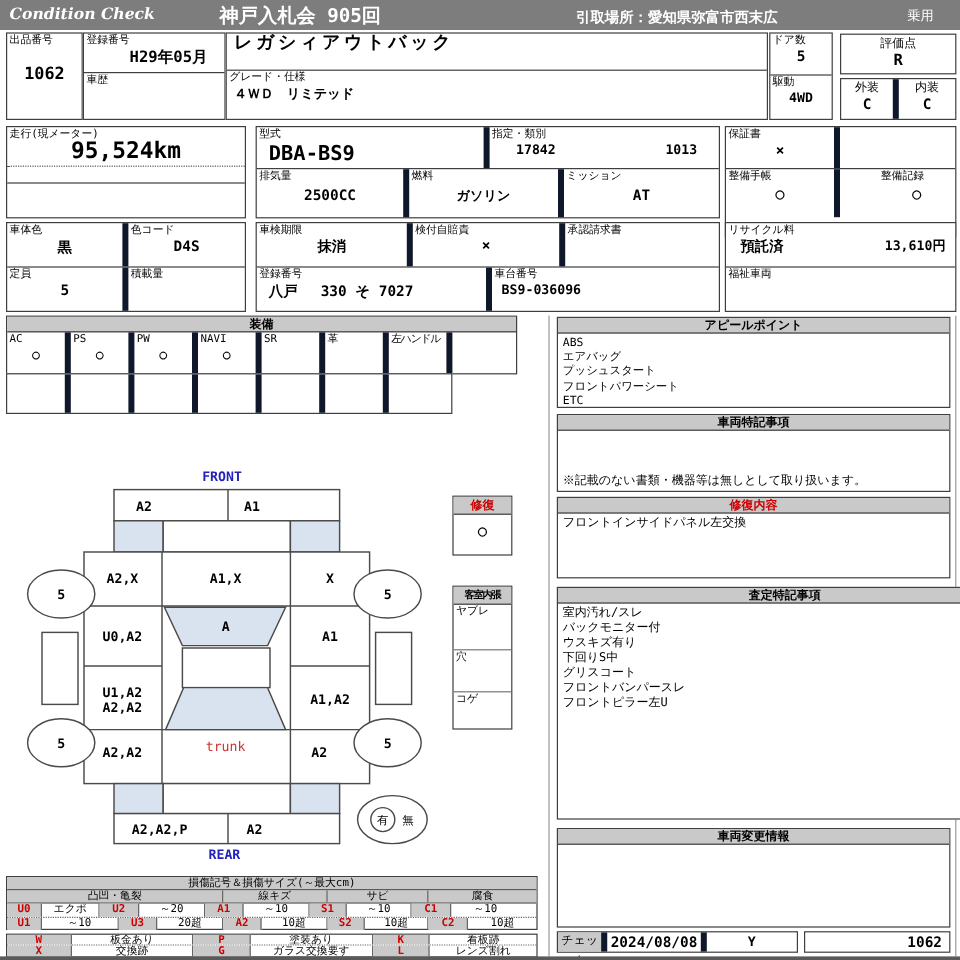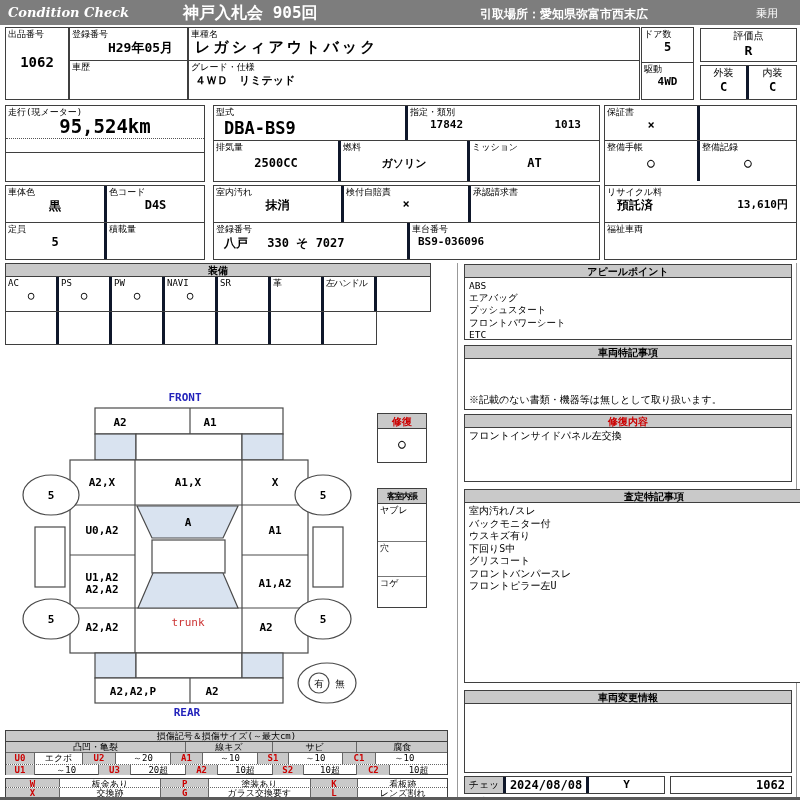--- a/index.html
+++ b/index.html
@@ -7,21 +7,21 @@
     font-family:"DejaVu Sans Mono","Liberation Mono",monospace; color:#000; overflow:hidden; }
   .abs { position:absolute; }
   .box { position:absolute; border:1px solid #3f3f3f; background:#fff; }
   .lbl { font-size:9px; line-height:10px; padding:1px 2px; white-space:nowrap; }
   .val { font-weight:bold; text-align:center; white-space:nowrap; }
   .ghead { background:#c9c9c9; border-bottom:1px solid #3f3f3f; text-align:center;
            font-size:10px; font-weight:bold; line-height:13px; height:13px; }
   .panel-items { font-size:10px; line-height:12.5px; padding:2px 4px; white-space:pre-line; }
   .cellrow { display:flex; height:100%; }
   .flexrow { display:flex; }
-  .bd-r { border-right:3px solid #0f172a; }
+  .bd-r { border-right:5px solid #0f172a; }
   .bd-b { border-bottom:1px solid #3f3f3f; }
   .legend-cell { font-size:9px; line-height:10px; text-align:center; overflow:hidden;
                  border-right:1px solid #666; white-space:nowrap; }
   .legend-code { background:#c9c9c9; color:#cc0000; font-weight:bold; }
   .red { color:#cc0000; }
   .blue { fill:#2323bb; }
   svg text { font-family:"DejaVu Sans Mono","Liberation Mono",monospace; }
 </style>
 </head>
 <body>
@@ -41,21 +41,20 @@
 <div class="box" style="left:69px;top:27px;width:119px;height:73px;">
   <div class="bd-b" style="height:33px;">
     <div class="lbl">登録番号</div>
     <div class="val" style="font-size:13px;margin-top:-1px;margin-left:24px;">H29年05月</div>
   </div>
   <div class="lbl">車歴</div>
 </div>
 
 <div class="box" style="left:188px;top:27px;width:452px;height:73px;">
   <div class="bd-b" style="height:33px;">
-    <div class="lbl">車種名</div>
     <div style="font-size:15px;font-weight:bold;letter-spacing:3px;padding-left:6px;margin-top:-2px;">レガシィアウトバック</div>
   </div>
   <div class="lbl">グレード・仕様</div>
   <div style="font-size:11px;font-weight:bold;padding-left:6px;">４ＷＤ　リミテッド</div>
 </div>
 
 <div class="box" style="left:641px;top:27px;width:53px;height:73px;">
   <div class="bd-b" style="height:35px;">
     <div class="lbl">ドア数</div>
     <div class="val" style="font-size:12px;">5</div>
@@ -126,21 +125,21 @@
       <div class="lbl">保証書</div>
       <div class="val" style="font-size:12px;">×</div>
     </div>
     <div style="flex:1;"></div>
   </div>
   <div style="height:40px;display:flex;">
     <div class="bd-r" style="width:95px;">
       <div class="lbl">整備手帳</div>
       <div class="val" style="font-size:13px;margin-top:2px;">○</div>
     </div>
-    <div style="flex:1;">
+    <div style="flex:1;margin-left:32px;">
       <div class="lbl">整備記録</div>
       <div class="val" style="font-size:13px;margin-top:2px;">○</div>
     </div>
   </div>
 </div>
 
 <div class="box" style="left:5px;top:185px;width:200px;height:75px;">
   <div class="bd-b" style="height:37px;display:flex;">
     <div class="bd-r" style="width:101px;">
       <div class="lbl">車体色</div>
@@ -158,21 +157,21 @@
     </div>
     <div style="flex:1;">
       <div class="lbl">積載量</div>
     </div>
   </div>
 </div>
 
 <div class="box" style="left:213px;top:185px;width:387px;height:75px;">
   <div class="bd-b" style="height:37px;display:flex;">
     <div class="bd-r" style="width:130px;">
-      <div class="lbl">室内汚れ</div>
+      <div class="lbl">車検期限</div>
       <div class="val" style="font-size:12px;margin-top:-1px;">抹消</div>
     </div>
     <div class="bd-r" style="width:127px;">
       <div class="lbl">検付自賠責</div>
       <div class="val" style="font-size:12px;margin-top:-1px;">×</div>
     </div>
     <div style="flex:1;">
       <div class="lbl">承認請求書</div>
     </div>
   </div>

